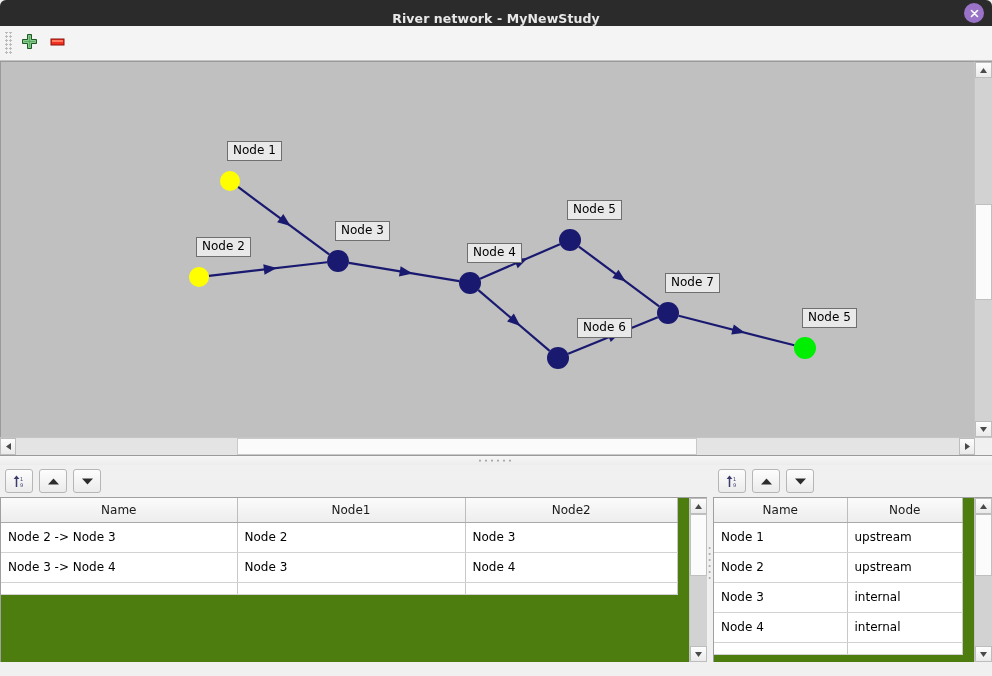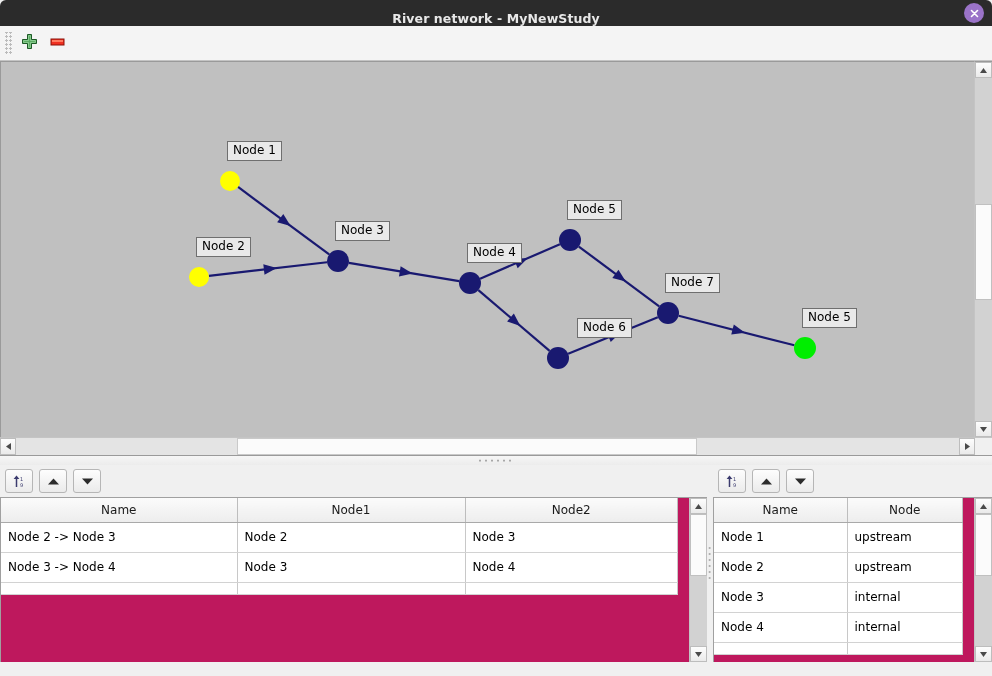--- a/index.html
+++ b/index.html
@@ -263,21 +263,21 @@
     cursor: pointer;
     box-sizing: border-box;
   }
 
   .table-shell {
     flex: 1 1 auto;
     display: flex;
     min-height: 0;
     border-top: 1px solid #a0a0a0;
     border-left: 1px solid #a0a0a0;
-    background: #be185d;
+    background: #4d7c0f;
     overflow: hidden;
     gap: 11px;
   }
   .table-scrollarea {
     flex: 1 1 auto;
     min-width: 0;
     overflow: hidden;
   }
   table.grid {
     border-collapse: collapse;

